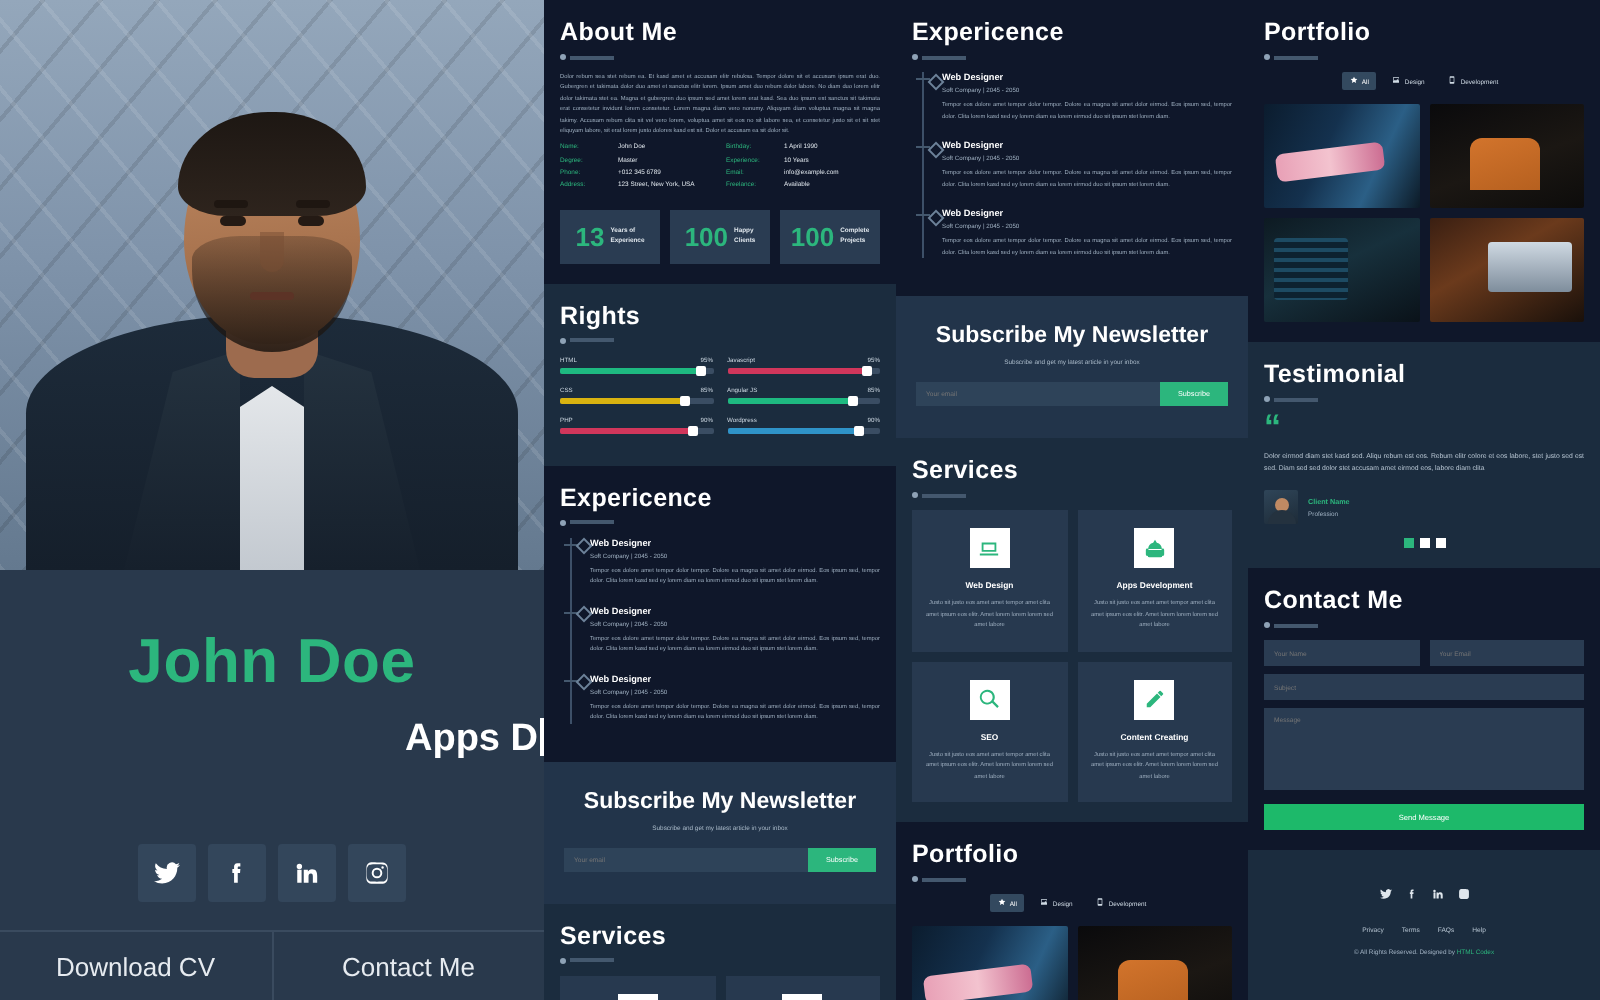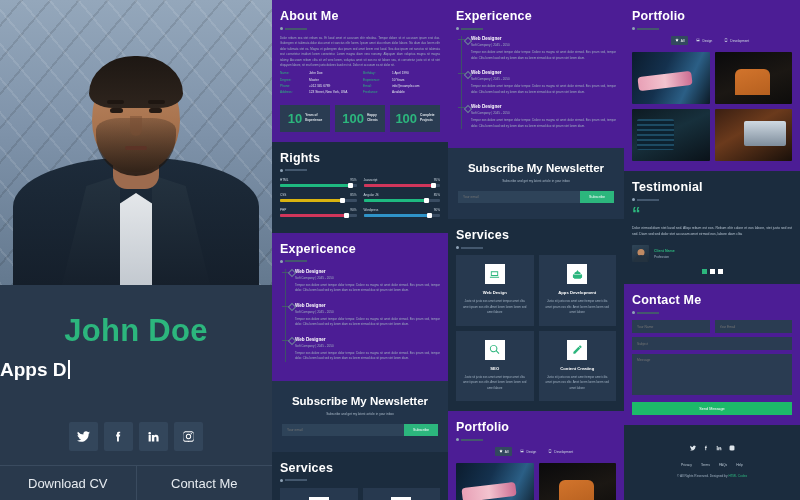--- a/index.html
+++ b/index.html
@@ -75,21 +75,21 @@
   .browR { left: 50%; margin-left: 12px; }
   .nose { position: absolute; left: 50%; transform: translateX(-50%); top: 116px; width: 12px; height: 20px;
           background: rgba(120,78,52,.5); border-radius: 0 0 8px 8px; }
   .mouth { position: absolute; left: 50%; transform: translateX(-50%); top: 146px; width: 22px; height: 4px;
            background: #5c3326; border-radius: 4px; }
 
   .name {
     color: #2cb67d; font-size: 31px; font-weight: bold; text-align: center;
     margin-top: 28px; letter-spacing: .3px;
   }
-  .typed-wrap { text-align: left; margin-top: 10px; }
+  .typed-wrap { text-align: right; margin-top: 10px; }
   .typed {
     color: #ffffff; font-size: 19px; font-weight: bold; display: inline-block;
   }
   .caret { display: inline-block; width: 2px; height: 19px; background: #fff;
            vertical-align: -3px; margin-left: 1px; }
   .socials { display: flex; justify-content: center; gap: 6px; margin-top: 41px; }
   .soc {
     width: 29px; height: 29px; background: #33465b; color: #fff;
     display: flex; align-items: center; justify-content: center; border-radius: 2px;
   }
@@ -100,21 +100,21 @@
   }
   .cta {
     flex: 1; display: flex; align-items: center; justify-content: center;
     color: #e6ebf0; font-size: 13px;
   }
   .cta + .cta { border-left: 1px solid #3a4b5f; }
 
   
   .col { width: 176px; flex: 0 0 176px; height: 500px; overflow: hidden; }
   .sec { padding: 9px 8px 10px 8px; }
-  .sec--alt { background: #4c1d95; }
+  .sec--alt { background: #0f172a; }
   .sec--dark { background: #1b2c3e; }
   h2.sh {
     color: #ffffff; font-size: 12.5px; font-weight: bold; letter-spacing: .2px;
   }
   .sh-line { display: flex; align-items: center; gap: 2px; margin-top: 4px; margin-bottom: 6px; }
   .sh-dot { width: 3px; height: 3px; border-radius: 50%; background: #8ea2b6; }
   .sh-bar { width: 22px; height: 2px; background: #3f5management; background: #44586e; }
 
   .p-tiny { color: #9fb0c1; font-size: 2.9px; line-height: 1.85; text-align: justify; }
 
@@ -350,21 +350,21 @@
             </div>
           <div class="det-row">
               <span class="det-k">Freelance:</span>
               <span class="det-v">Available</span>
             </div>
         </div>
       </div>
 
       <div class="stats">
         <div class="stat">
-          <span class="stat-n">10</span>
+          <span class="stat-n">13</span>
           <span class="stat-t"><span>Years of</span><br><span>Experience</span></span>
         </div>
         <div class="stat">
           <span class="stat-n">100</span>
           <span class="stat-t"><span>Happy</span><br><span>Clients</span></span>
         </div>
         <div class="stat">
           <span class="stat-n">100</span>
           <span class="stat-t"><span>Complete</span><br><span>Projects</span></span>
         </div>

